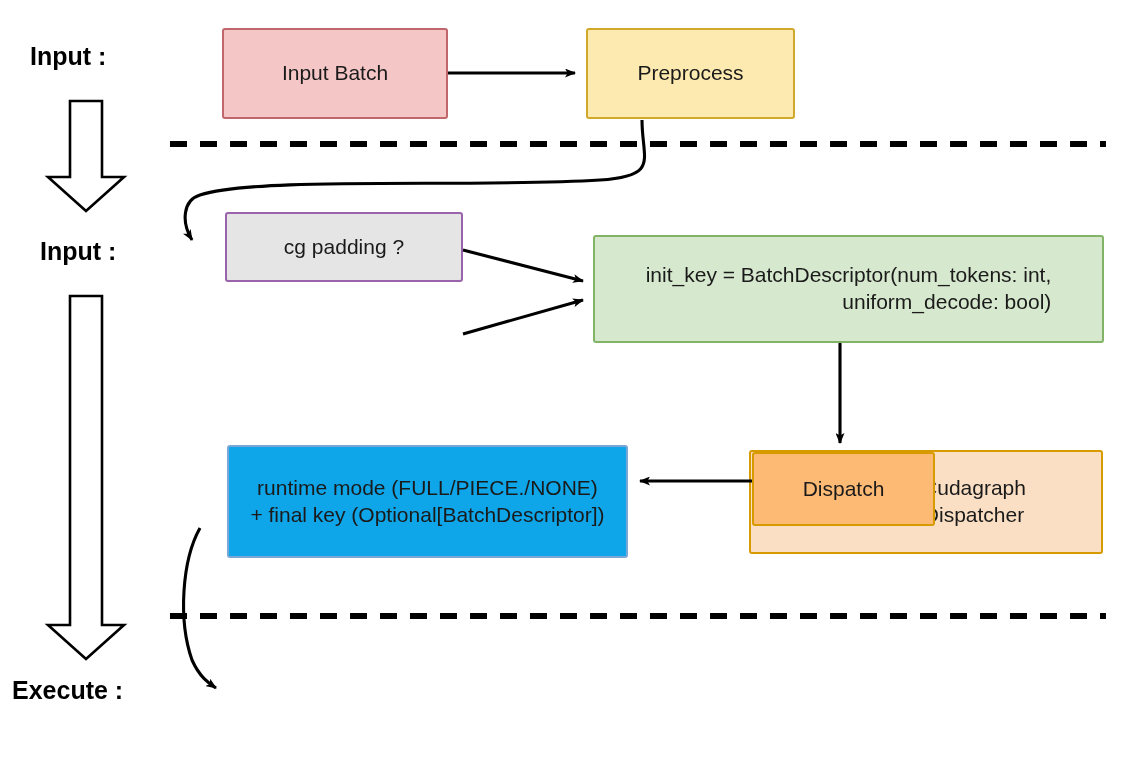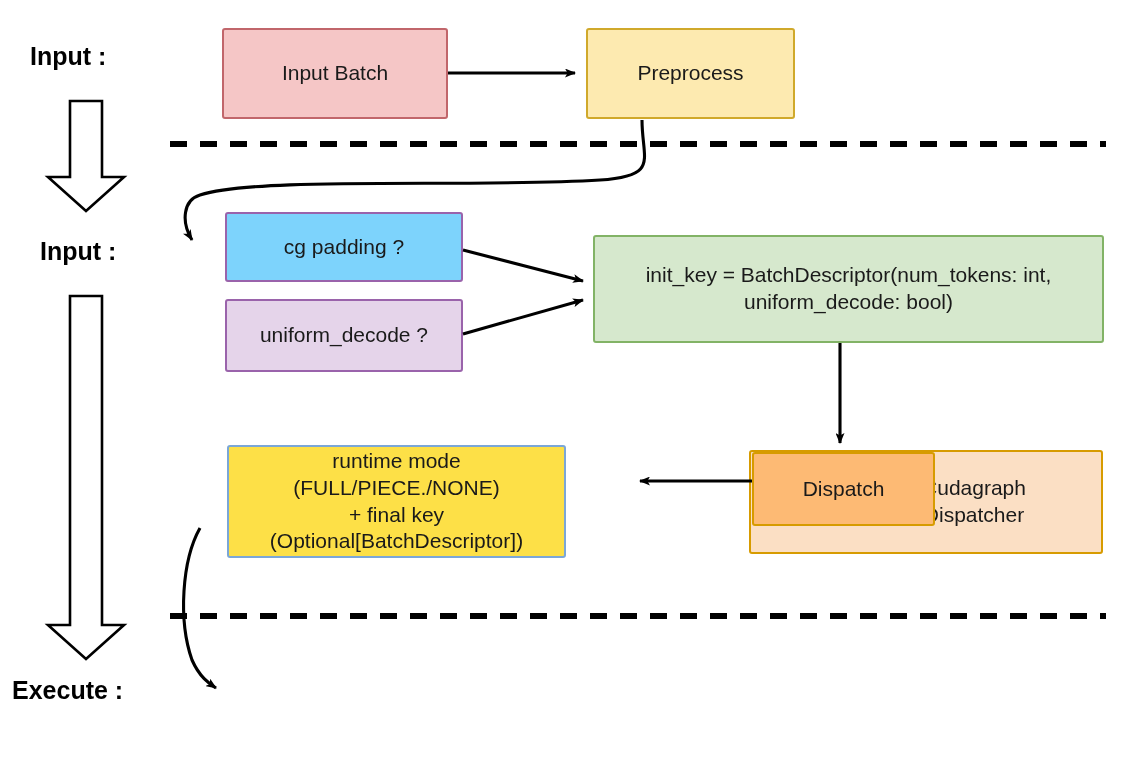--- a/index.html
+++ b/index.html
@@ -69,41 +69,38 @@
   <div class="stage-label" style="left: 12px; top: 676px;">Execute :</div>
 
   <div class="node" style="left: 222px; top: 28px; width: 226px; height: 91px; background: rgb(245, 198, 198); border: 2px solid rgb(193, 102, 107);">
     <span class="node-text">Input Batch</span>
   </div>
 
   <div class="node" style="left: 586px; top: 28px; width: 209px; height: 91px; background: rgb(253, 234, 176); border: 2px solid rgb(208, 169, 43);">
     <span class="node-text">Preprocess</span>
   </div>
 
-  <div class="node" style="left: 225px; top: 212px; width: 238px; height: 70px; background: #7dd3fc; border: 2px solid rgb(154, 99, 171);">
+  <div class="node" style="left: 225px; top: 212px; width: 238px; height: 70px; background: #e5e5e5; border: 2px solid rgb(154, 99, 171);">
     <span class="node-text">cg padding ?</span>
   </div>
 
-  <div class="node" style="left: 225px; top: 299px; width: 238px; height: 73px; background: rgb(229, 212, 234); border: 2px solid rgb(154, 99, 171);">
-    <span class="node-text">uniform_decode ?</span>
-  </div>
 
-  <div class="node" style="left: 593px; top: 235px; width: 511px; height: 108px; background: rgb(214, 232, 205); border: 2px solid rgb(130, 179, 102);">
+  <div class="node" style="left: 593px; top: 235px; width: 511px; height: 108px; background: rgb(214, 232, 205); border: 2px solid rgb(130, 179, 102); text-align: right;">
     <span class="node-text">init_key = BatchDescriptor(num_tokens: int,<br>uniform_decode: bool)</span>
   </div>
 
   <div class="node" style="left: 749px; top: 450px; width: 354px; height: 104px; background: rgb(251, 223, 196); border: 2px solid rgb(215, 155, 0);">
     <span class="node-text" style="margin-left:96px;">Cudagraph<br>Dispatcher</span>
   </div>
 
   <div class="node" style="left: 752px; top: 452px; width: 183px; height: 74px; background: #fdba74; border: 2px solid rgb(215, 155, 0);">
     <span class="node-text">Dispatch</span>
   </div>
 
-  <div class="node" style="left: 227px; top: 445px; width: 339px; height: 113px; background: #fde047; border: 2px solid rgb(123, 167, 215);">
+  <div class="node" style="left: 227px; top: 445px; width: 401px; height: 113px; background: #0ea5e9; border: 2px solid rgb(123, 167, 215);">
     <span class="node-text">runtime mode (FULL/PIECE./NONE)<br>+ final key (Optional[BatchDescriptor])</span>
   </div>
 
 
   <svg class="overlay" viewBox="0 0 1142 770">
     <defs>
       <marker id="ah" markerWidth="11" markerHeight="9" refX="10" refY="4.5" orient="auto" markerUnits="userSpaceOnUse">
         <path d="M0,0 L11,4.5 L0,9 L2.6,4.5 z" fill="#000000"></path>
       </marker>
     </defs>

